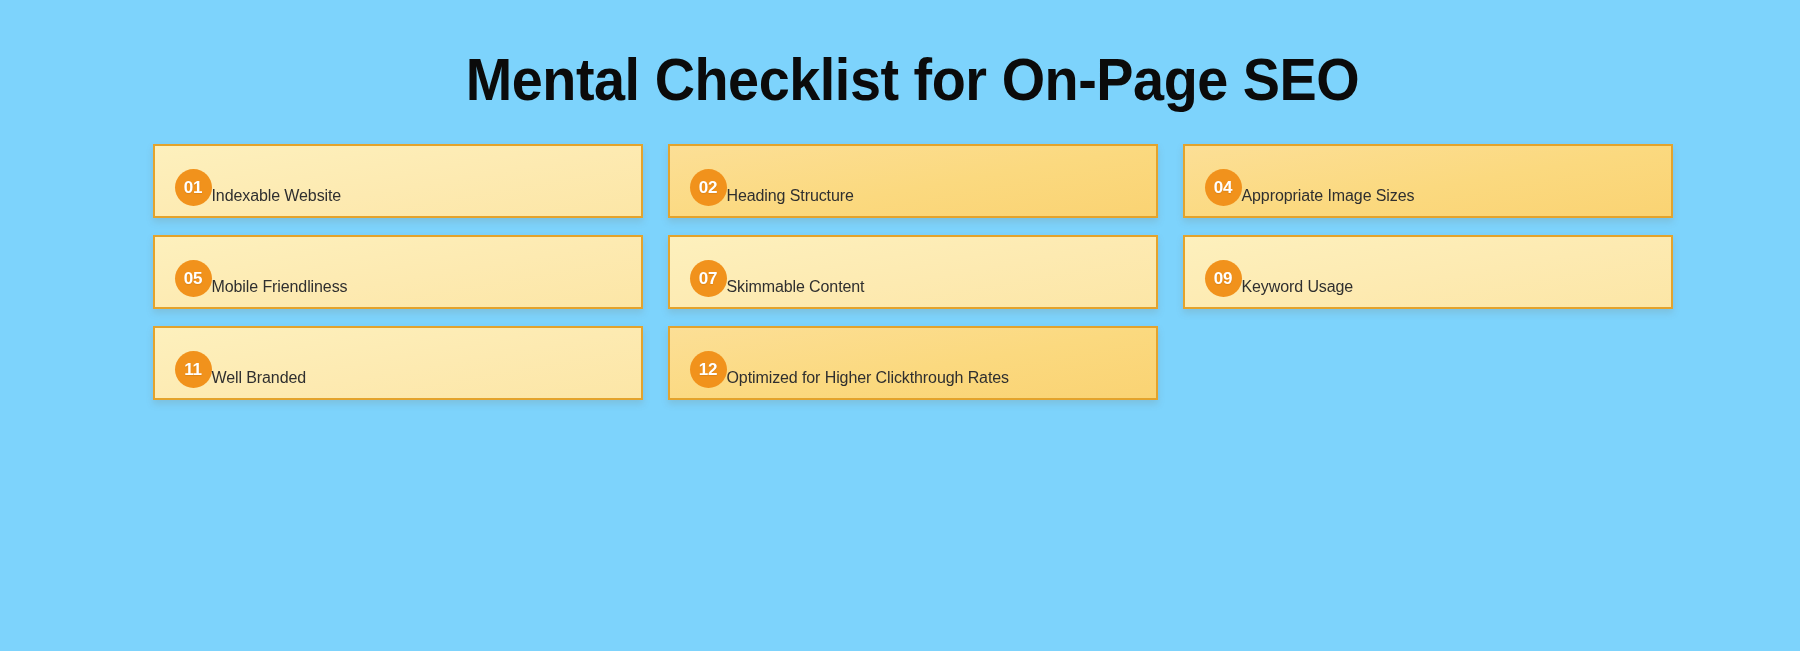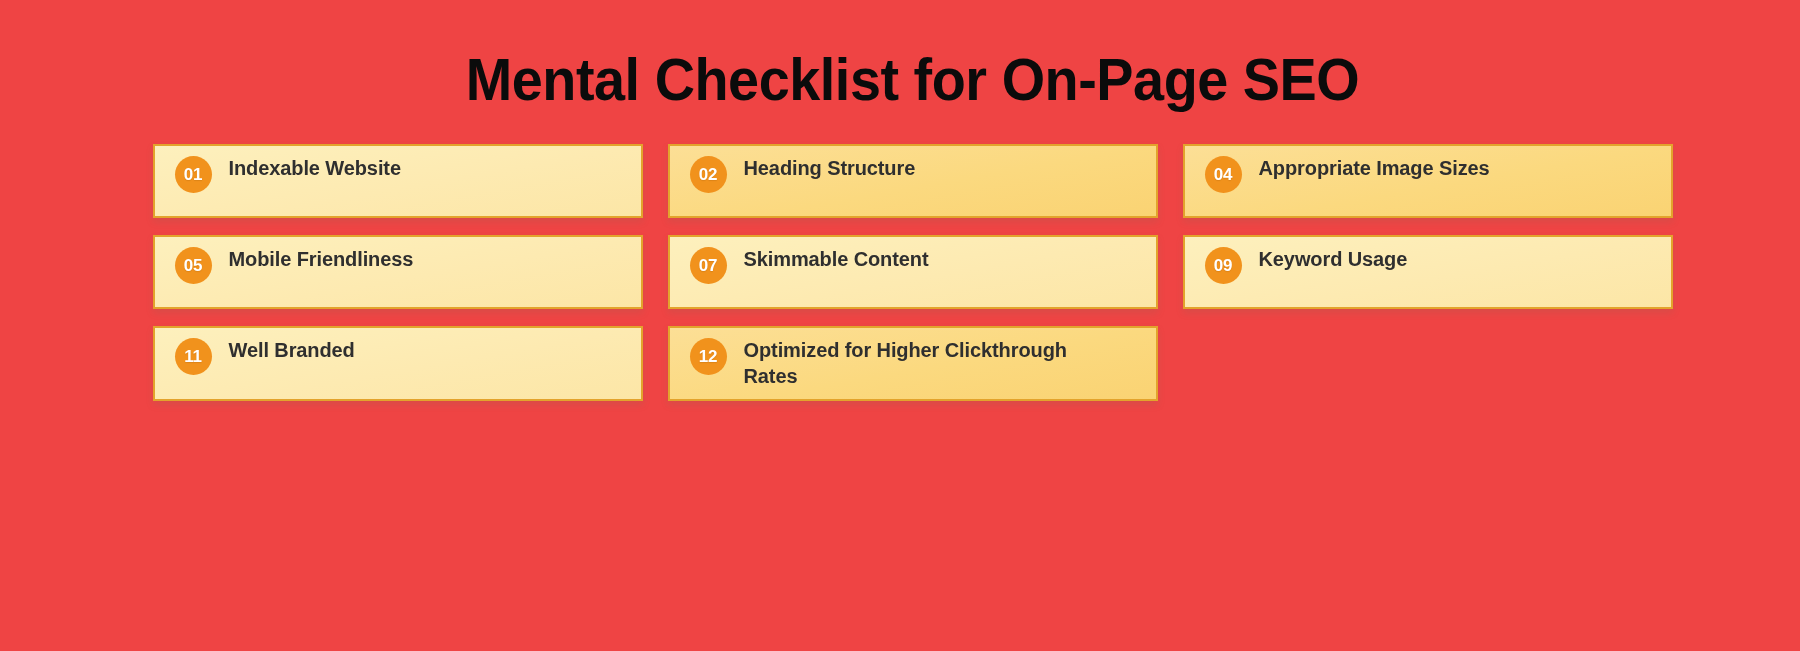--- a/index.html
+++ b/index.html
@@ -12,21 +12,21 @@
     height: 651px;
     background: #f5f5f5;
     font-family: "Liberation Sans", sans-serif;
     overflow: hidden;
   }
 
   .page {
     position: relative;
     width: 1800px;
     height: 651px;
-    background: #ef4444;
+    background: #7dd3fc;
     box-sizing: border-box;
     padding-left: 25px;
   }
 
   
   .title-wrap {
     width: 100%;
     text-align: center;
     padding-top: 48px;
   }
@@ -52,22 +52,21 @@
     grid-template-columns: repeat(3, 1fr);
     column-gap: 25px;
     row-gap: 17px;
     box-sizing: border-box;
   }
 
   
   .card {
     position: relative;
     display: flex;
-    align-items: flex-start;
-    gap: 17px;
+    align-items: flex-end;
     min-height: 74px;
     box-sizing: border-box;
     padding: 10px 20px 10px 20px;
     border-radius: 0;
     border: 2px solid #e3a32c;
     box-shadow: 0 4px 7px rgba(120, 110, 90, 0.18);
   }
   .card.light {
     background: linear-gradient(170deg, #fdf0bd 0%, #fdeab1 55%, #fce6a6 100%);
   }
@@ -88,22 +87,22 @@
     font-family: "Liberation Sans", sans-serif;
     font-weight: bold;
     font-size: 17px;
     line-height: 1;
     letter-spacing: -0.2px;
     text-shadow: 0 1px 1px rgba(160, 90, 10, 0.25);
   }
 
   .card-label {
     font-family: "Liberation Sans", sans-serif;
-    font-weight: bold;
-    font-size: 20px;
+    font-weight: normal;
+    font-size: 16px;
     line-height: 1.28;
     color: #2f2f2f;
     letter-spacing: -0.1px;
     max-width: 330px;
   }
 </style>
 </head>
 <body>
 
 <div class="page">

